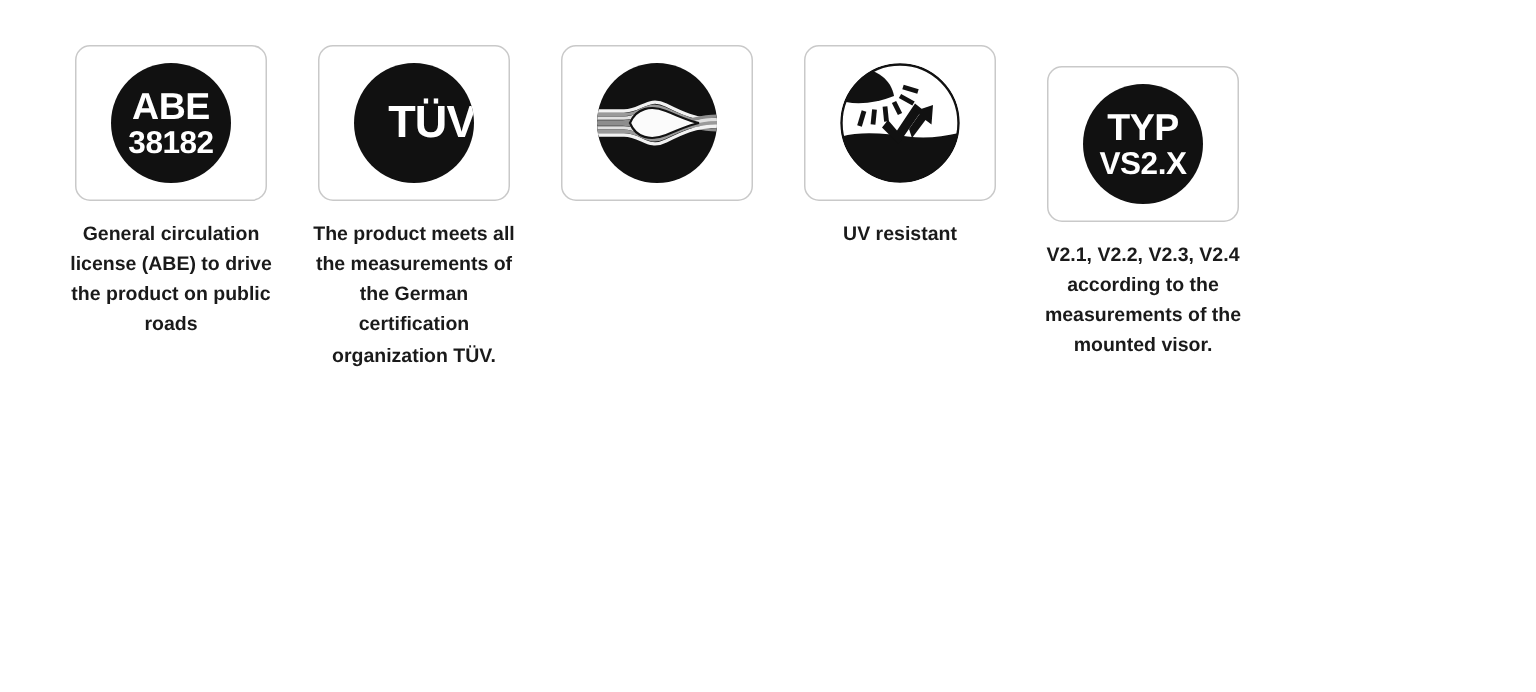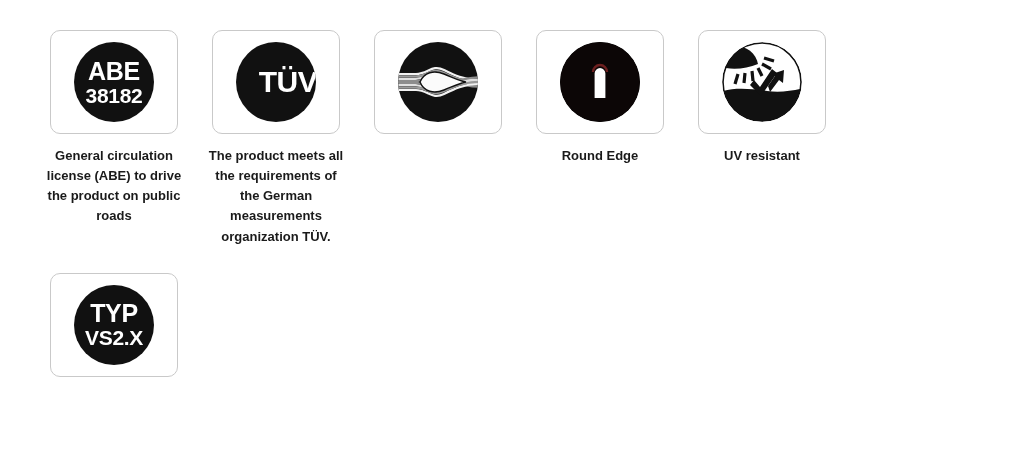--- a/index.html
+++ b/index.html
@@ -100,21 +100,21 @@
     <div class="feature-label">General circulation license (ABE) to drive the product on public roads</div>
   </div>
 
 
   <div class="feature-item">
     <div class="badge-card">
       <div class="badge-circle">
         <span class="badge-line tuv">TÜV</span>
       </div>
     </div>
-    <div class="feature-label">The product meets all the requirements of the German measurements organization TÜV.</div>
+    <div class="feature-label">The product meets all the measurements of the German certification organization TÜV.</div>
   </div>
 
   <div class="feature-item">
     <div class="badge-card">
       <div class="badge-circle">
         <svg class="icon-svg" width="80" height="80" viewBox="0 0 80 80">
           <defs>
             <clipPath id="aeroClip">
                 <circle cx="40" cy="40" r="40"></circle>
               </clipPath>
@@ -131,32 +131,20 @@
             <path d="M0,43.2 L18,43.2 C29,43.2 32,51.5 44,47 C54,43 66,37.6 80,37.6" stroke="#e0e0e0" stroke-width="2.2"></path>
             <path d="M0,40.8 L17,40.8 C27,40.8 30,47 42,44 C53,41 66,35.4 80,35.4" stroke="#8d8d8d" stroke-width="2.2"></path>
 
             <path d="M22,40 C26,30 36,28 46,32 C56,36 62,39 68,40 C62,41 56,44 46,48 C36,52 26,50 22,40 Z" fill="#fbfbfb" stroke="#111111" stroke-width="1.4"></path>
           </g>
         </svg>
       </div>
     </div>
   </div>
 
-  <div class="feature-item">
-    <div class="badge-card">
-      <div class="badge-circle">
-        <svg class="icon-svg" width="80" height="80" viewBox="0 0 80 80">
-          <circle cx="40" cy="40" r="40" fill="#0c0606"></circle>
-          <path d="M33,30 a7,7 0 0 1 14,0" fill="none" stroke="#6b1f1f" stroke-width="2.4"></path>
-          <path d="M34.6,56 L34.6,31.5 a5.4,5.4 0 0 1 10.8,0 L45.4,56 Z" fill="#ffffff"></path>
-        </svg>
-      </div>
-    </div>
-    <div class="feature-label">Round Edge</div>
-  </div>
 
   <div class="feature-item">
     <div class="badge-card">
       <div class="badge-circle" style="background:#ffffff;">
         <svg class="icon-svg" width="80" height="80" viewBox="0 0 80 80">
           <defs>
             <clipPath id="uvClip">
                 <circle cx="40" cy="40" r="39"></circle>
               </clipPath>
           </defs>
@@ -186,15 +174,16 @@
     <div class="feature-label">UV resistant</div>
   </div>
 
   <div class="feature-item" style="margin-top:14px;">
     <div class="badge-card">
       <div class="badge-circle">
         <span class="badge-line lg">TYP</span>
         <span class="badge-line md">VS2.X</span>
       </div>
     </div>
+    <div class="feature-label">V2.1, V2.2, V2.3, V2.4 according to the measurements of the mounted visor.</div>
   </div>
 
 </div>
 
 </body></html>

